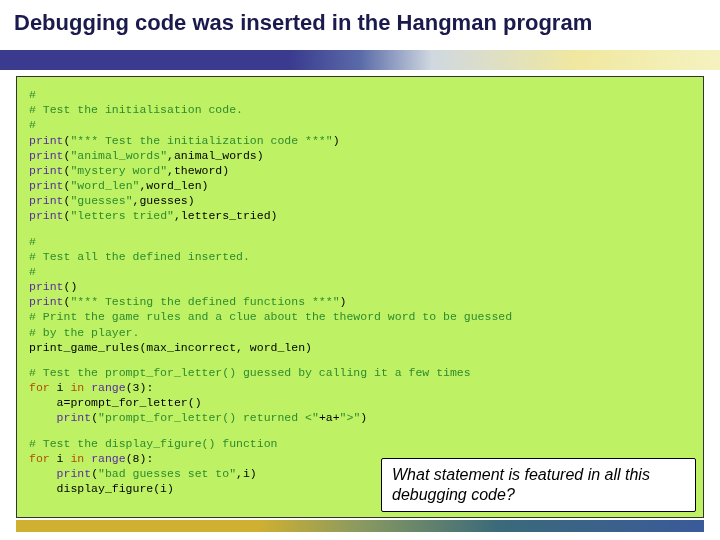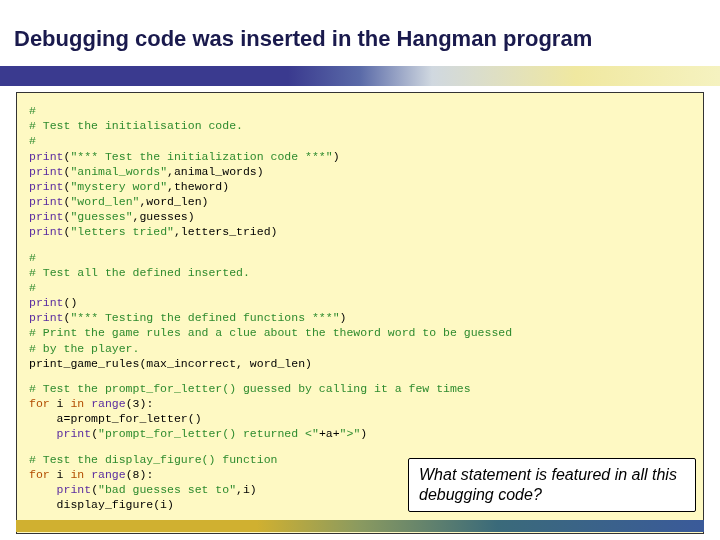--- a/index.html
+++ b/index.html
@@ -8,35 +8,35 @@
     height: 540px;
     background: #fff;
     font-family: Arial, Helvetica, sans-serif;
     position: relative;
     overflow: hidden;
   }
   .title {
     font-size: 22px;
     font-weight: bold;
     color: #1a1a4d;
-    padding: 26px 14px 14px 14px;
+    padding: 10px 14px 14px 14px;
   }
   .banner {
     height: 20px;
     background: linear-gradient(to right,
       #3a3a8f 0%, #3a3a8f 40%,
       #5a6aa8 50%,
       #d0d8e0 60%,
       #f0e8a0 80%,
       #f5f2c0 100%);
   }
   .code-box {
     margin: 6px 16px 0 16px;
     border: 1px solid #333;
-    background: #fef9c3;
+    background: #bef264;
     padding: 10px 12px 12px 12px;
     height: 442px;
     overflow: hidden;
   }
   .block { margin-bottom: 10px; }
   .block:last-child { margin-bottom: 16px; }
   pre {
     font-family: "Courier New", Courier, monospace;
     font-size: 11.5px;
     line-height: 1.32;
@@ -44,21 +44,21 @@
   }
   .cmt { color: #2e8b2e; }
   .kw { color: #b24d00; text-align: right; }
   .str { color: #2e8b2e; }
   .fn { color: #5a2ca0; }
   .plain { color: #000; }
   .callout {
     position: absolute;
     right: 24px;
     bottom: 28px;
-    width: 288px;
+    width: 315px;
     background: #fff;
     border: 1.5px solid #000;
     border-radius: 2px;
     padding: 6px 10px 6px 10px;
     font-family: Arial, sans-serif;
     font-size: 16px;
     font-style: italic;
     line-height: 1.25;
   }
   .footer-bar {

